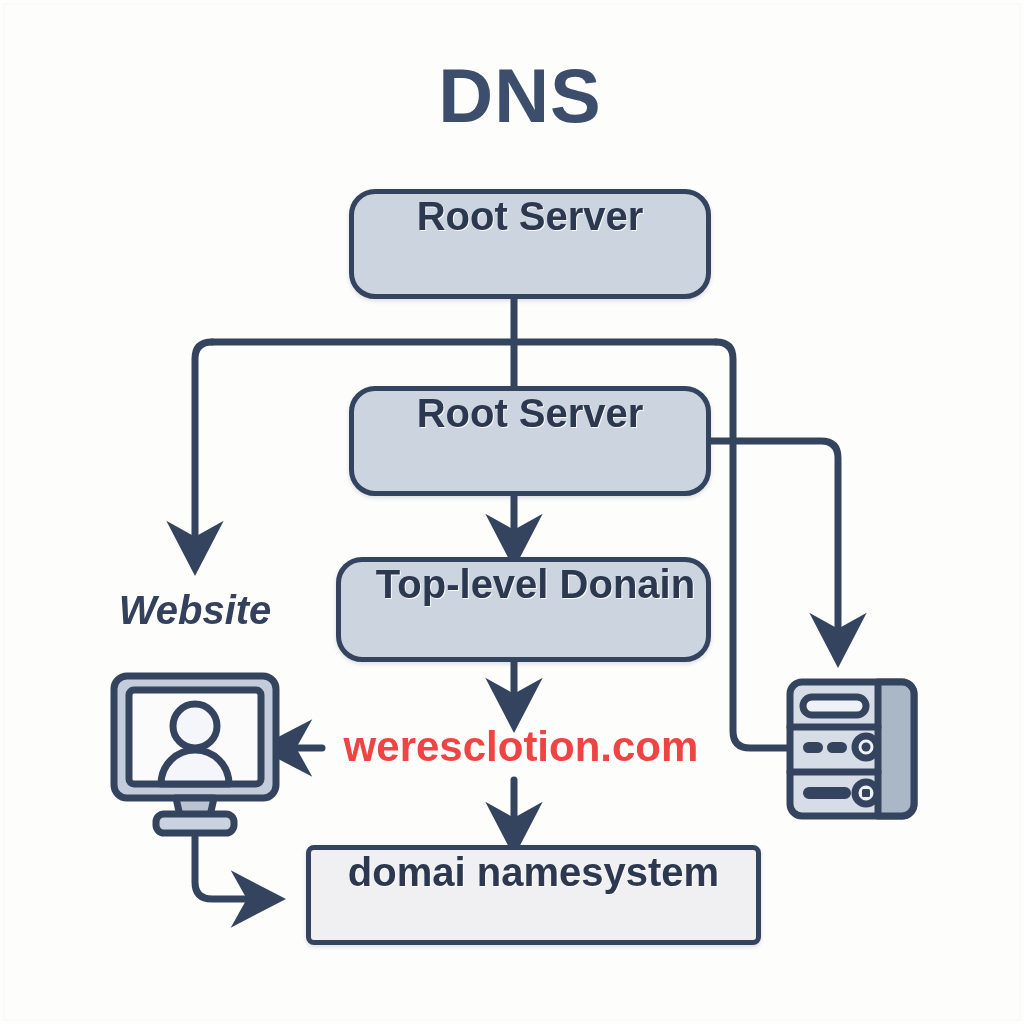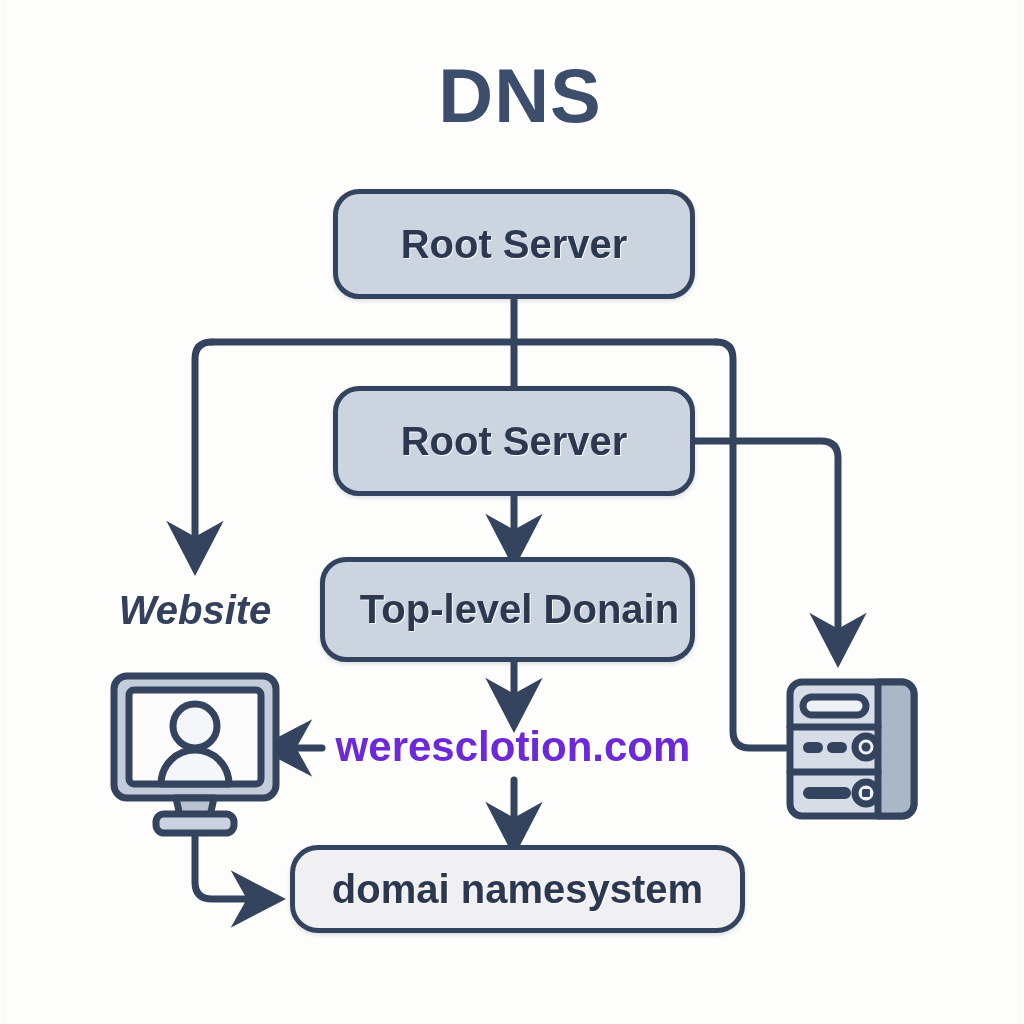--- a/index.html
+++ b/index.html
@@ -38,46 +38,47 @@
     padding-left: 16px;
   }
 
   .node {
     position: absolute;
     box-sizing: border-box;
     border: 5px solid #35445e;
     border-radius: 26px;
     background: #ccd4df;
     display: flex;
-    align-items: center;
+    align-items: flex-start;
     justify-content: center;
     box-shadow: 0 2px 4px rgba(60,78,107,0.18);
+    margin-left: 16px;
   }
   .node .label {
     font-size: 40px;
     font-weight: bold;
     color: #2b3850;
     text-shadow: 1px 1px 0 rgba(255,255,255,0.85);
     white-space: nowrap;
   }
   #node-root1 { left: 333px; top: 189px; width: 362px; height: 110px; }
   #node-root2 { left: 333px; top: 386px; width: 362px; height: 110px; }
   #node-tld   { left: 320px; top: 557px; width: 375px; height: 105px; padding-left: 24px; }
-  #node-dns   { left: 290px; top: 845px; width: 455px; height: 88px;
-                background: #f0f0f2; border-radius: 28px; }
+  #node-dns   { left: 290px; top: 845px; width: 455px; height: 100px;
+                background: #f0f0f2; border-radius: 8px; }
 
   #domain-text {
     position: absolute;
-    left: 318px;
+    left: 326px;
     top: 723px;
     width: 390px;
     text-align: center;
     font-size: 42px;
     font-weight: bold;
-    color: #6d28d9;
+    color: #ef4444;
     text-shadow: 1px 1px 0 rgba(255,255,255,0.85);
     white-space: nowrap;
   }
 
   #website-text {
     position: absolute;
     left: 105px;
     top: 588px;
     width: 180px;
     text-align: center;

